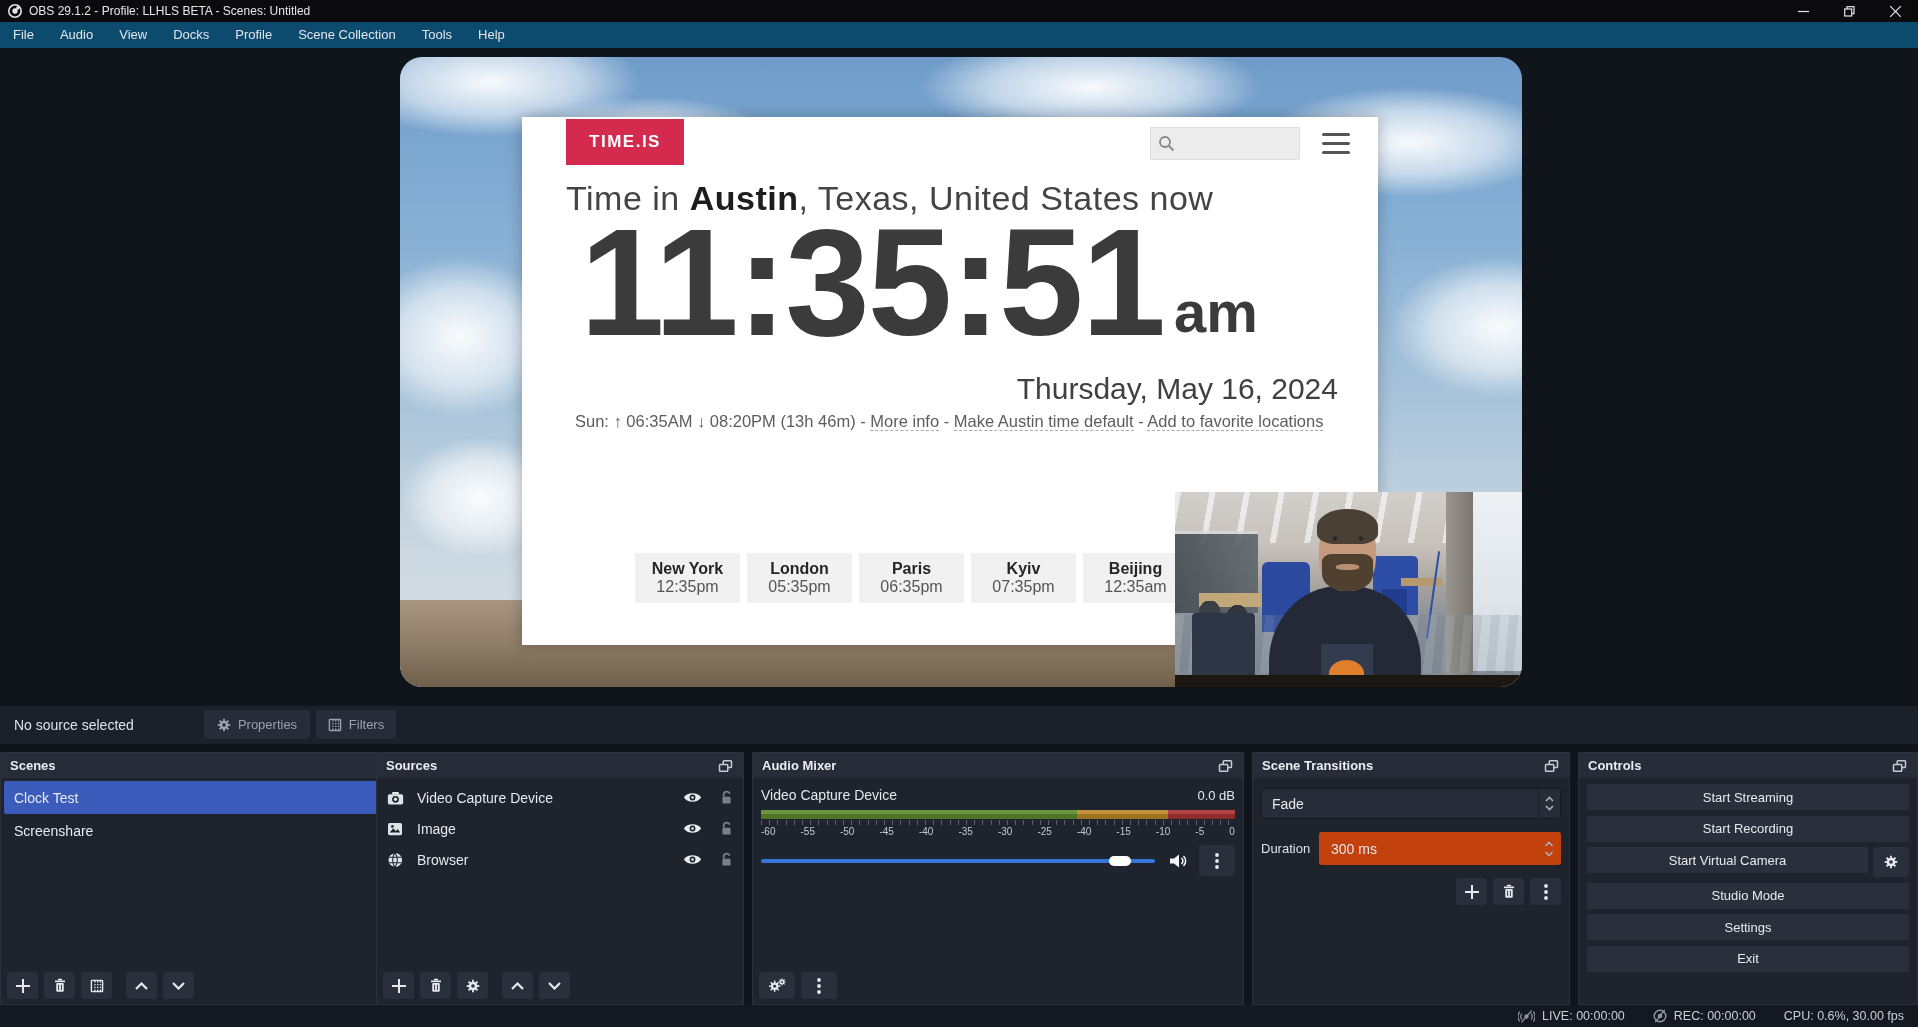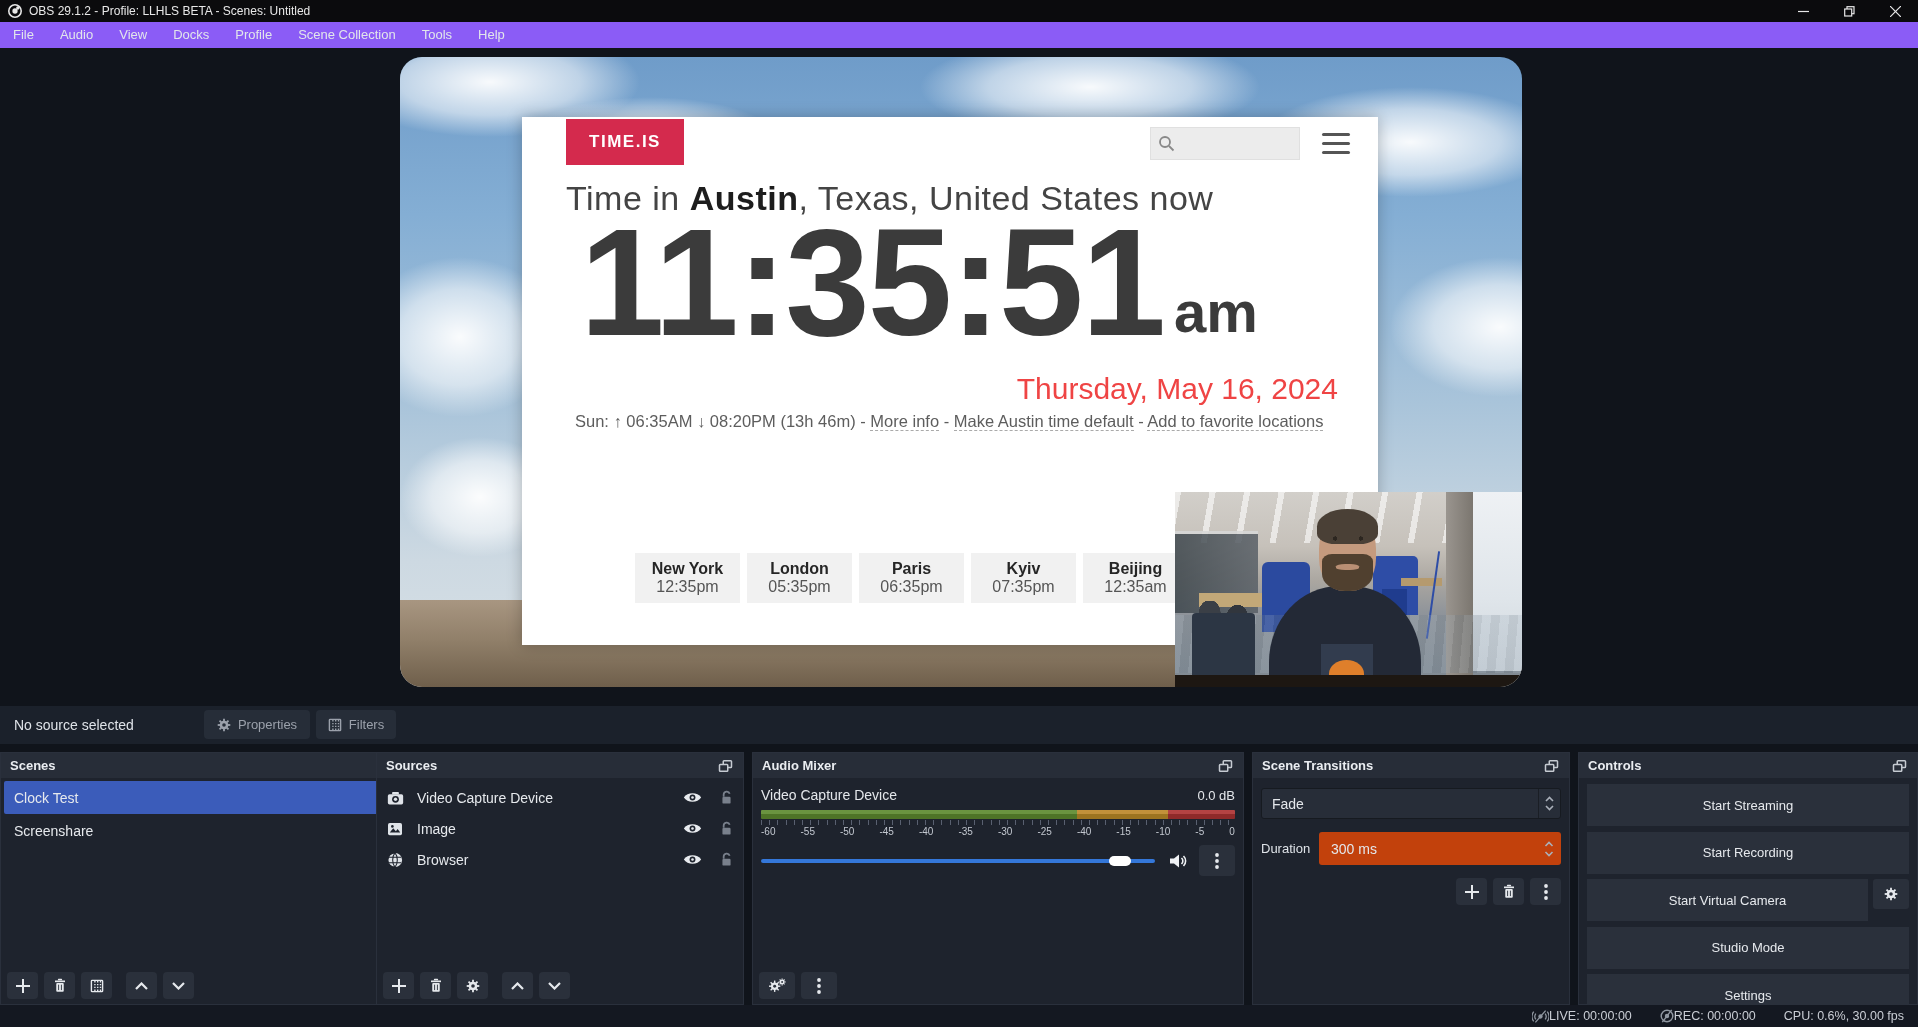--- a/index.html
+++ b/index.html
@@ -9,21 +9,21 @@
 
   
   .titlebar { position:absolute; left:0; top:0; width:100%; height:22px; background:#0b0b0d; display:flex; align-items:center; }
   .titlebar .app-title { color:#e8e8e8; font-size:12px; margin-left:7px; }
   .obs-logo { width:14px; height:14px; margin-left:8px; }
   .winbtns { position:absolute; right:0; top:0; height:22px; display:flex; }
   .winbtn { width:46px; height:22px; display:flex; align-items:center; justify-content:center; color:#e8e8e8; }
   .winbtn svg { display:block; }
 
   
-  .menubar { position:absolute; left:0; top:22px; width:100%; height:26px; background:#8b5cf6; display:flex; align-items:center; }
+  .menubar { position:absolute; left:0; top:22px; width:100%; height:26px; background:#0c4a6e; display:flex; align-items:center; }
   .menu-item { color:#e2e6eb; font-size:13px; padding:0 13px; line-height:26px; cursor:default; }
 
   
   .preview { position:absolute; left:400px; top:57px; width:1122px; height:630px; overflow:hidden;
              background:linear-gradient(180deg,#6f9cc9 0%,#84aed4 25%,#a9c4da 55%,#cdd9e2 80%,#d9e1e6 100%);border-radius:22px; }
   .cloud { position:absolute; border-radius:50%; background:radial-gradient(closest-side, rgba(255,255,255,.95), rgba(255,255,255,.55) 60%, transparent); }
   .mountains { position:absolute; left:0; top:536px; width:280px; height:60px; background:#6f5e4a;
                clip-path:polygon(0 55%,6% 30%,13% 48%,20% 22%,28% 45%,36% 30%,45% 55%,58% 40%,70% 60%,85% 50%,100% 70%,100% 100%,0 100%); }
   .desert { position:absolute; left:0; top:543px; width:100%; height:87px;
             background:
@@ -40,21 +40,21 @@
                  display:flex; align-items:center; justify-content:center; font-size:17px; font-weight:bold; letter-spacing:1.5px; }
   .search-box { position:absolute; left:628px; top:10px; width:150px; height:33px; background:#ececec; border:1px solid #e0e0e0; display:flex; align-items:center; }
   .search-box svg { margin-left:7px; }
   .hamburger { position:absolute; left:800px; top:16px; width:28px; height:21px; display:flex; flex-direction:column; justify-content:space-between; }
   .hamburger i { display:block; height:3px; background:#555; border-radius:2px; }
   .card-heading { position:absolute; left:44px; top:62px; font-size:34px; color:#444; letter-spacing:.5px; }
   .card-heading b { color:#1d1d1d; font-weight:bold; }
   .clock-row { position:absolute; left:58px; top:86px; width:760px; display:flex; align-items:flex-end; }
   .clock-time { font-size:152px; font-weight:bold; color:#3b3b3b; line-height:1.05; letter-spacing:-2px; }
   .clock-ampm { font-size:58px; font-weight:bold; color:#3b3b3b; line-height:1; margin:0 0 22px 10px; }
-  .card-date { position:absolute; right:40px; top:255px; font-size:30px; color:#ef4444; }
+  .card-date { position:absolute; right:40px; top:255px; font-size:30px; color:#404040; }
   .sun-line { position:absolute; left:53px; top:295px; width:770px; font-size:16.5px; color:#5d5d5d; }
   .sun-line a { color:#5d5d5d; text-decoration:none; border-bottom:1px dashed #aaa; }
   .cities { position:absolute; left:113px; top:436px; display:flex; gap:7px; }
   .city-box { width:105px; height:50px; background:#f1f1f1; display:flex; flex-direction:column; align-items:center; justify-content:center; }
   .city-name { font-size:16px; font-weight:bold; color:#262626; }
   .city-time { font-size:16px; color:#555; }
 
   
   .webcam { position:absolute; left:775px; top:435px; width:347px; height:195px; overflow:hidden;
             background:linear-gradient(180deg,#d2cfca 0%,#c6c1ba 28%,#aaa6a0 46%,#8f949a 62%,#7f8992 100%); }
@@ -140,28 +140,28 @@
   .dd-arrows { width:22px; height:100%; border-left:1px solid #1a1e25; display:flex; flex-direction:column; align-items:center; justify-content:center; gap:3px; color:#aab0ba; }
   .duration-row { margin-top:13px; display:flex; align-items:center; }
   .duration-label { width:58px; color:#dfe3e8; font-size:13px; }
   .spinbox { flex:1; height:33px; background:#c2410c; border-radius:3px; display:flex; align-items:center; }
   .spin-value { flex:1; color:#e4e7eb; font-size:14px; padding-left:12px; }
   .spin-arrows { width:24px; display:flex; flex-direction:column; align-items:center; gap:4px; color:#aab0ba; }
   .trans-btns { margin-top:13px; display:flex; gap:6px; justify-content:flex-end; }
 
   #controls { left:1578px; width:340px; }
   .controls-body { padding:6px 8px; display:flex; flex-direction:column; gap:5.5px; }
-  .ctl-btn { height:42px; background:#2a303b; border-radius:0; color:#e6e9ed; font-size:13px; display:flex; align-items:center; justify-content:center; }
+  .ctl-btn { height:26px; background:#2a303b; border-radius:0; color:#e6e9ed; font-size:13px; display:flex; align-items:center; justify-content:center; }
   .ctl-row { display:flex; gap:5px; }
   .ctl-row .ctl-btn { flex:1; }
   .ctl-gear { width:36px; height:30px; background:#2a303b; border-radius:3px; color:#e6e9ed; display:flex; align-items:center; justify-content:center; }
 
   
   .statusbar { position:absolute; left:0; top:1005px; width:100%; height:22px; background:#141821; display:flex; align-items:center; justify-content:flex-end; gap:28px; padding-right:14px; }
-  .status-group { display:flex; align-items:center; color:#c9cdd4; font-size:12.5px; }
+  .status-group { display:flex; align-items:center; gap:7px; color:#c9cdd4; font-size:12.5px; }
   .status-group .st-icon { color:#9097a1; display:flex; }
 </style>
 </head>
 <body>
 
 <div id="window">
 
   <div class="titlebar">
     <svg class="obs-logo" viewBox="0 0 18 18">
       <circle cx="9" cy="9" r="8" fill="none" stroke="#e8e8e8" stroke-width="2"></circle>

